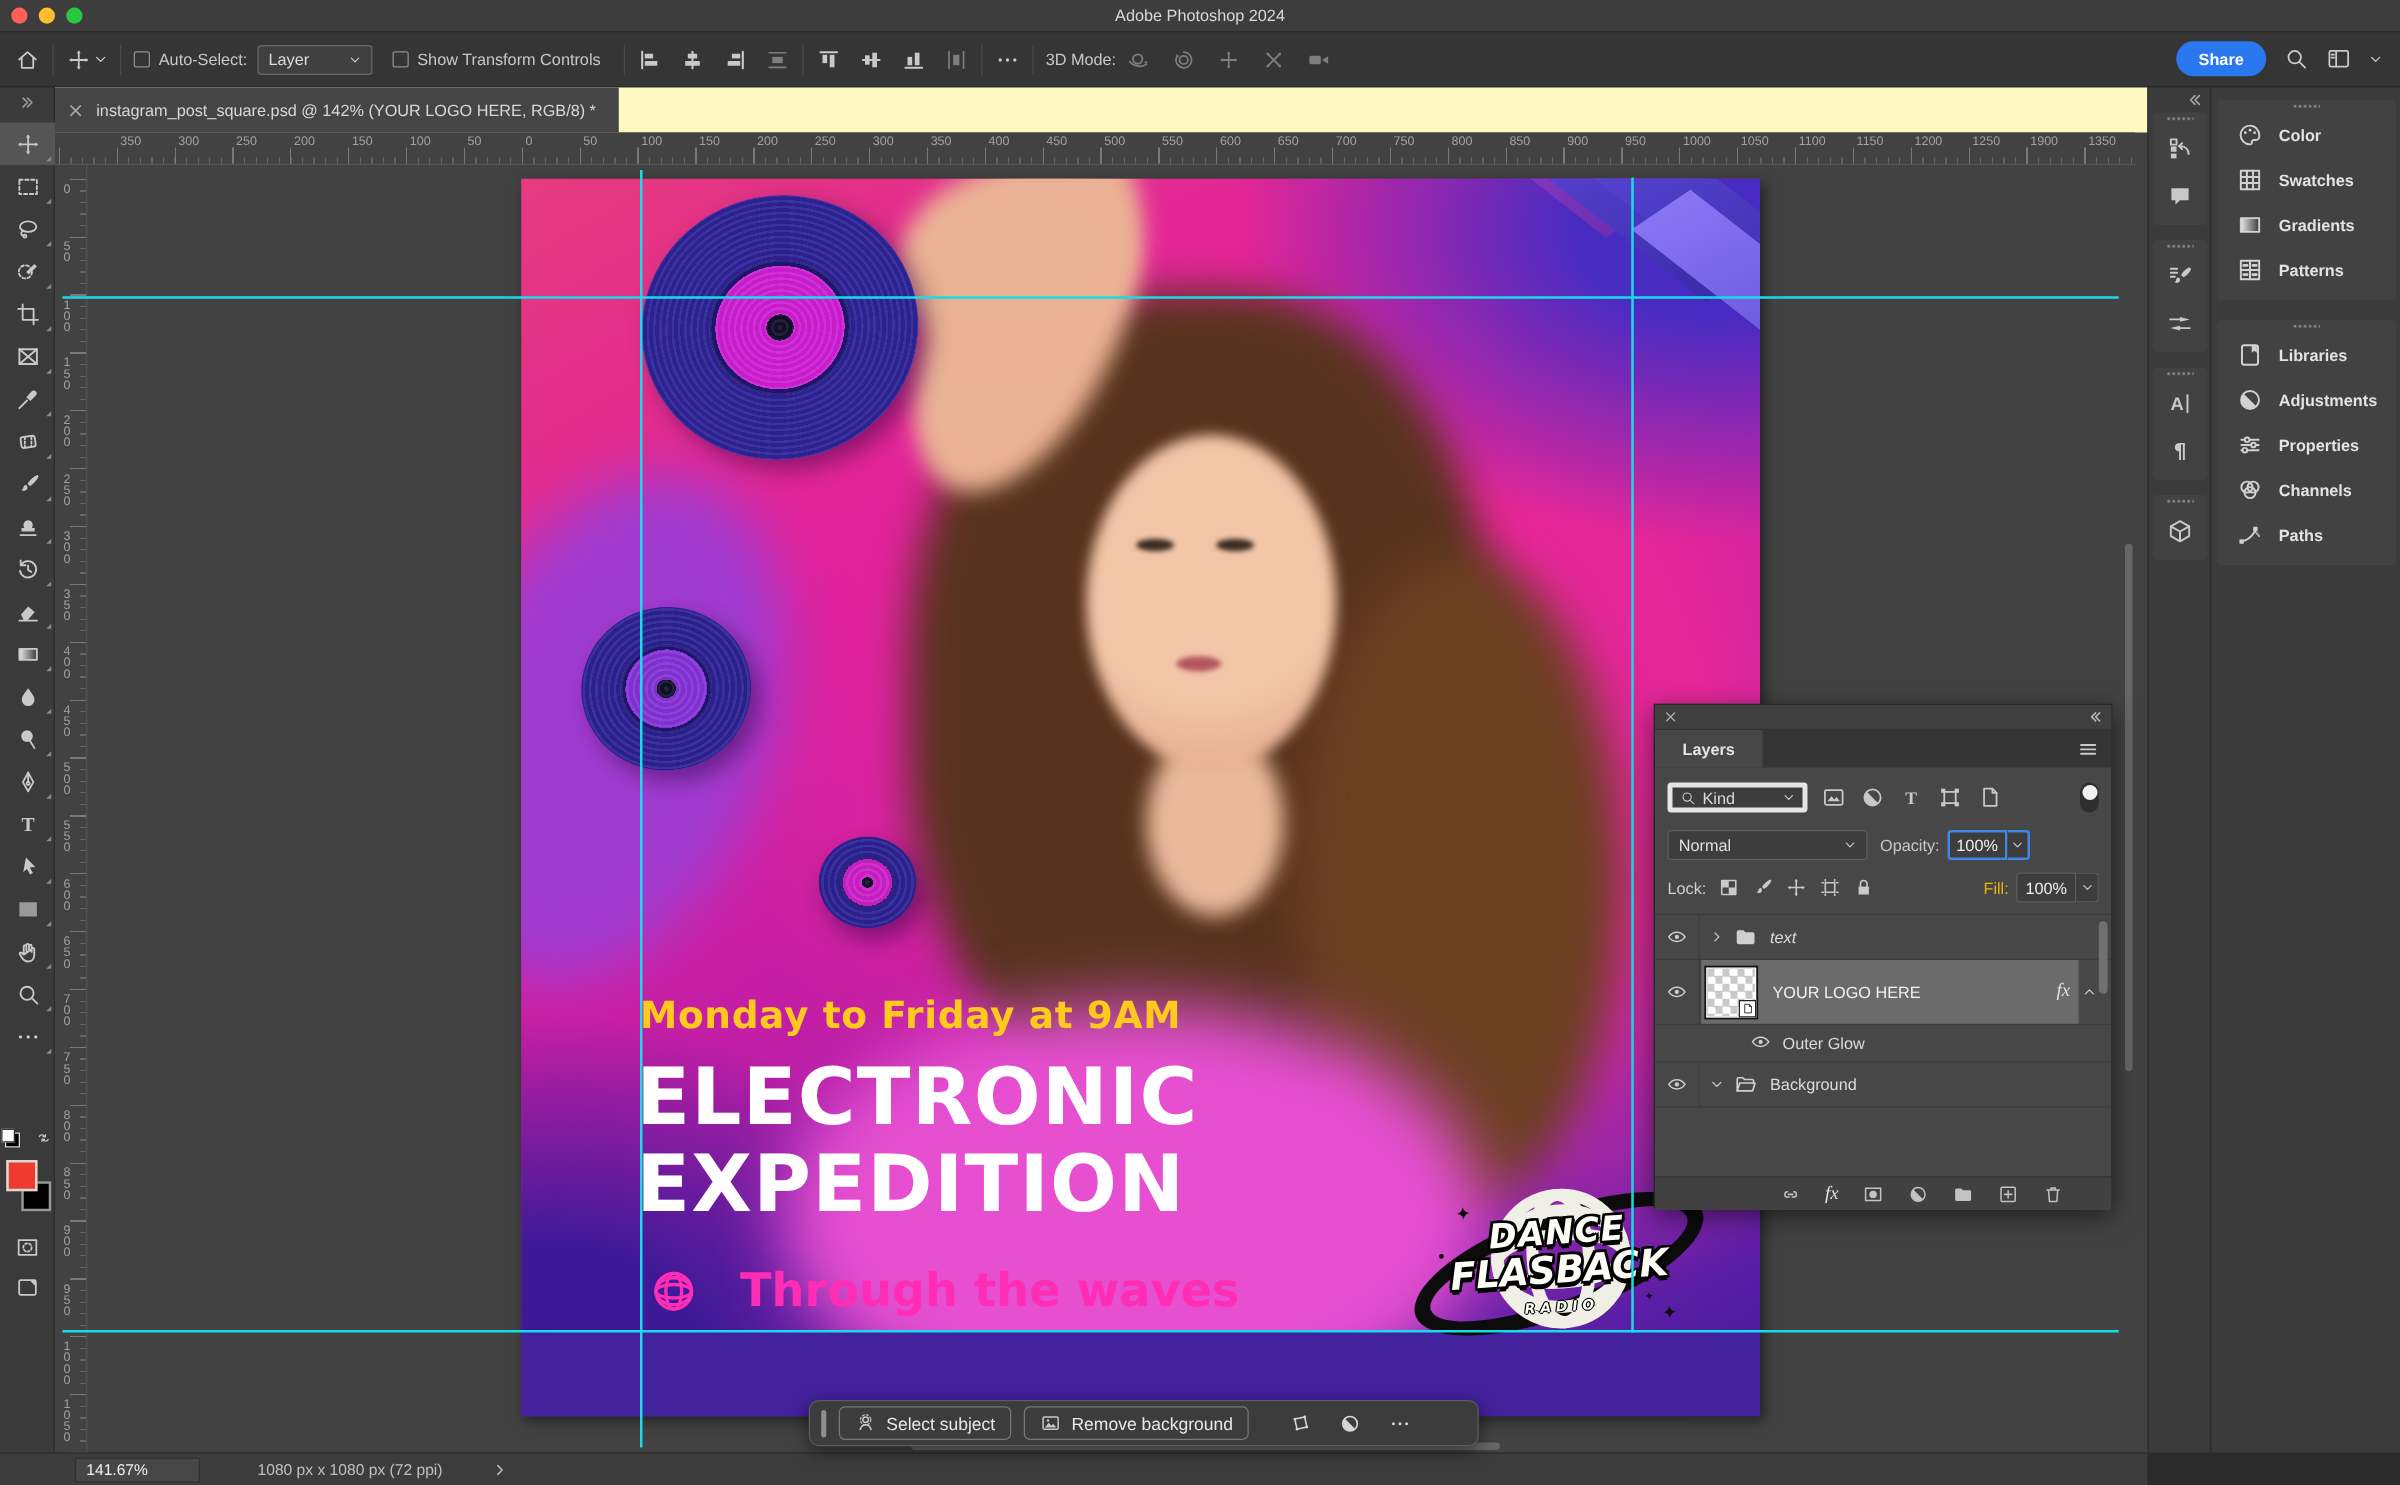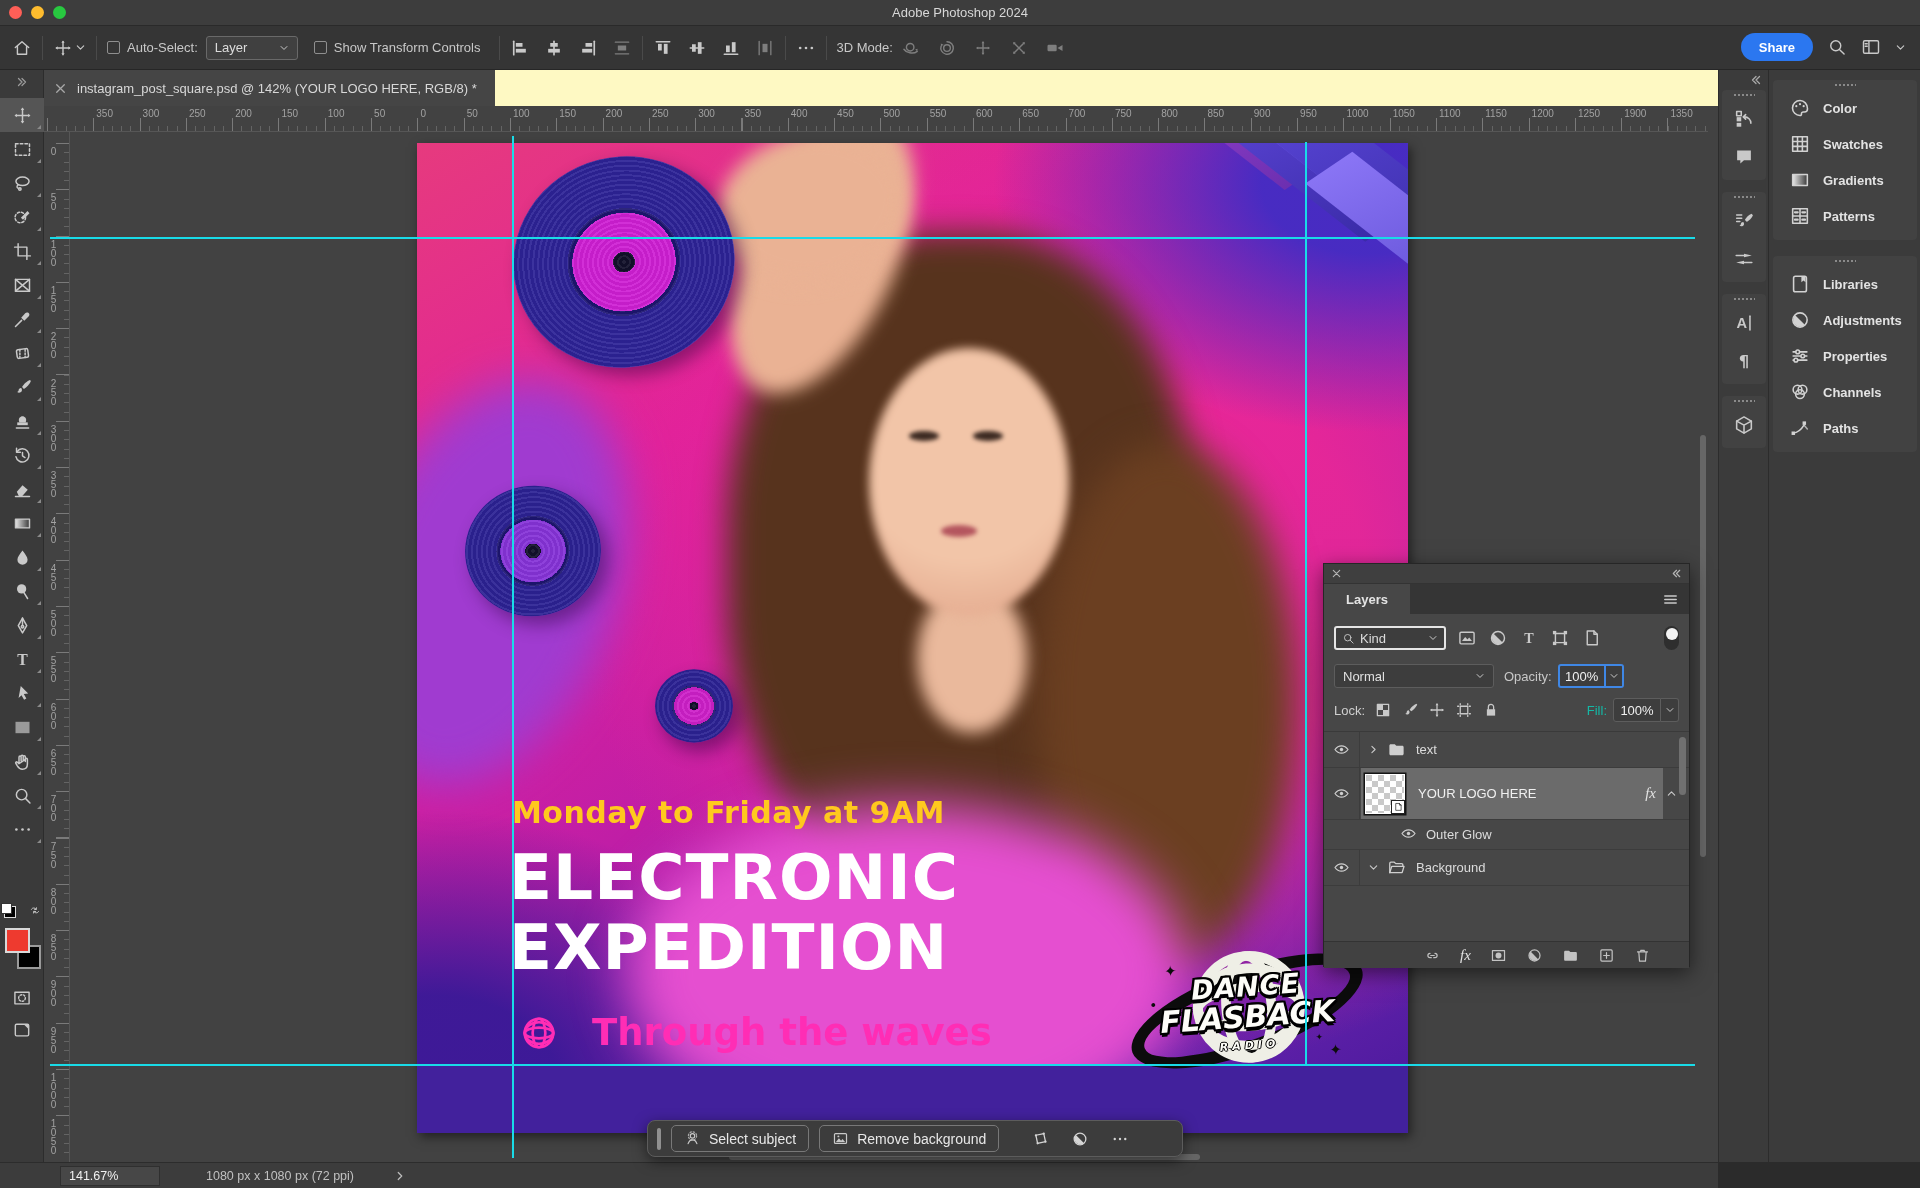--- a/index.html
+++ b/index.html
@@ -130,38 +130,38 @@
   
   #layers-panel{left:1323px;top:563px;width:367px;height:404px;background:#474747;z-index:10;
     border:1px solid #262626;box-shadow:0 6px 20px rgba(0,0,0,.55);font-size:13px}
   #lp-minihead{position:absolute;left:0;top:0;width:100%;height:20px;background:#3f3f3f;border-bottom:1px solid #333}
   #lp-minihead .ic{width:11px;height:11px;position:absolute;top:4px;color:#b5b5b5}
   #lp-tabrow{position:absolute;left:0;top:20px;width:100%;height:30px;background:#353535}
   #lp-tab{position:absolute;left:0;top:0;height:30px;padding:0 22px;background:#474747;display:flex;
     align-items:center;color:#e4e4e4;font-weight:bold}
   #lp-menu{position:absolute;right:10px;top:7px;width:17px;height:17px;color:#c9c9c9}
   #lp-filter{position:absolute;left:0;top:58px;width:100%;height:32px;display:flex;align-items:center;padding:0 10px}
-  #kind-box{width:112px;height:24px;background:#3d3d3d;border:2px solid #e5e5e5;border-radius:3px;
+  #kind-box{width:112px;height:24px;background:#3d3d3d;border:4px solid #e5e5e5;border-radius:3px;
     display:flex;align-items:center;padding:0 6px;gap:5px;color:#dcdcdc}
   .filter-ic{width:20px;height:20px;margin-left:11px}
   #filter-toggle{margin-left:auto;width:15px;height:24px;border-radius:8px;background:#2e2e2e;position:relative}
   #filter-toggle::after{content:"";position:absolute;left:1.5px;top:1.5px;width:12px;height:12px;border-radius:50%;background:#f2f2f2}
   #lp-blend{position:absolute;left:0;top:98px;width:100%;height:28px;display:flex;align-items:center;padding:0 10px}
   #blend-select{width:160px;height:24px;background:#3d3d3d;border:1px solid #5d5d5d;border-radius:3px;
     display:flex;align-items:center;justify-content:space-between;padding:0 8px;color:#e0e0e0}
   #opacity-label{margin-left:10px;color:#c8c8c8}
   .valbox{height:24px;background:#3d3d3d;border:1px solid #5d5d5d;display:flex;align-items:center;
     justify-content:center;color:#efefef;border-radius:3px 0 0 3px}
   .valchev{width:18px;height:24px;background:#3d3d3d;border:1px solid #5d5d5d;border-left:none;
     border-radius:0 3px 3px 0;display:flex;align-items:center;justify-content:center}
   #opacity-box{width:48px;margin-left:6px;border:2px solid #3f87e5}
   #opacity-chev{border:2px solid #3f87e5;border-left:none}
   #lp-lock{position:absolute;left:0;top:132px;width:100%;height:28px;display:flex;align-items:center;padding:0 10px}
   #lp-lock .lk{width:18px;height:18px;margin-left:9px}
-  #fill-label{margin-left:auto;color:#14b8a6}
+  #fill-label{margin-left:auto;color:#eab308}
   #fill-box{width:48px;margin-left:6px}
   #lp-rows{position:absolute;left:0;top:167px;width:100%;height:210px;overflow:hidden;border-top:1px solid #3a3a3a}
   .lrow{position:relative;width:100%;border-bottom:1px solid #3c3c3c;display:flex;align-items:center;color:#dcdcdc}
   .eyecol{width:36px;align-self:stretch;border-right:1px solid #3c3c3c;display:flex;align-items:center;justify-content:center;flex:none}
   .eyecol .ic,.fx-eye .ic{width:17px;height:17px;color:#cfcfcf}
   .lrow .sel-bg{position:absolute;left:37px;top:0;right:26px;bottom:0;background:#6b6b6b}
   .lrow>*{position:relative}
   .thumb{width:40px;height:40px;flex:none;border:1.5px solid #fff;box-shadow:0 0 0 1.5px #141414;position:relative;
     background:repeating-conic-gradient(#ffffff 0 25%,#c9c9c9 0 50%) 0 0/12px 12px}
   .thumb .badge{position:absolute;right:-1px;bottom:-1px;width:14px;height:14px;background:#fff;border:1px solid #222;
@@ -866,21 +866,21 @@
     <span class="valbox" id="fill-box">100%</span>
     <span class="valchev">
         <span class="ic" style="width:10px;height:10px">
           <svg viewBox="0 0 24 24" fill="none" stroke="currentColor" stroke-width="1.7" stroke-linecap="round" stroke-linejoin="round">
             <path d="M5 8.5l7 7 7-7" stroke-width="2.4"></path>
           </svg>
         </span>
       </span>
   </div>
   <div id="lp-rows">
-      <div class="lrow" style="height: 36px;">
+      <div class="lrow" style="height: 36px; font-style: italic;">
         <span class="eyecol">
           <span class="ic">
             <svg viewBox="0 0 24 24" fill="none" stroke="currentColor" stroke-width="1.7" stroke-linecap="round" stroke-linejoin="round">
               <path d="M2.8 12S6.5 6.8 12 6.8 21.2 12 21.2 12 17.5 17.2 12 17.2 2.8 12 2.8 12z"></path>
               <circle cx="12" cy="12" r="2.4" fill="currentColor" stroke="none"></circle>
             </svg>
           </span>
         </span>
         <span class="ic" style="width:11px;height:11px;margin-left:8px">
           <svg viewBox="0 0 24 24" fill="none" stroke="currentColor" stroke-width="1.7" stroke-linecap="round" stroke-linejoin="round">

